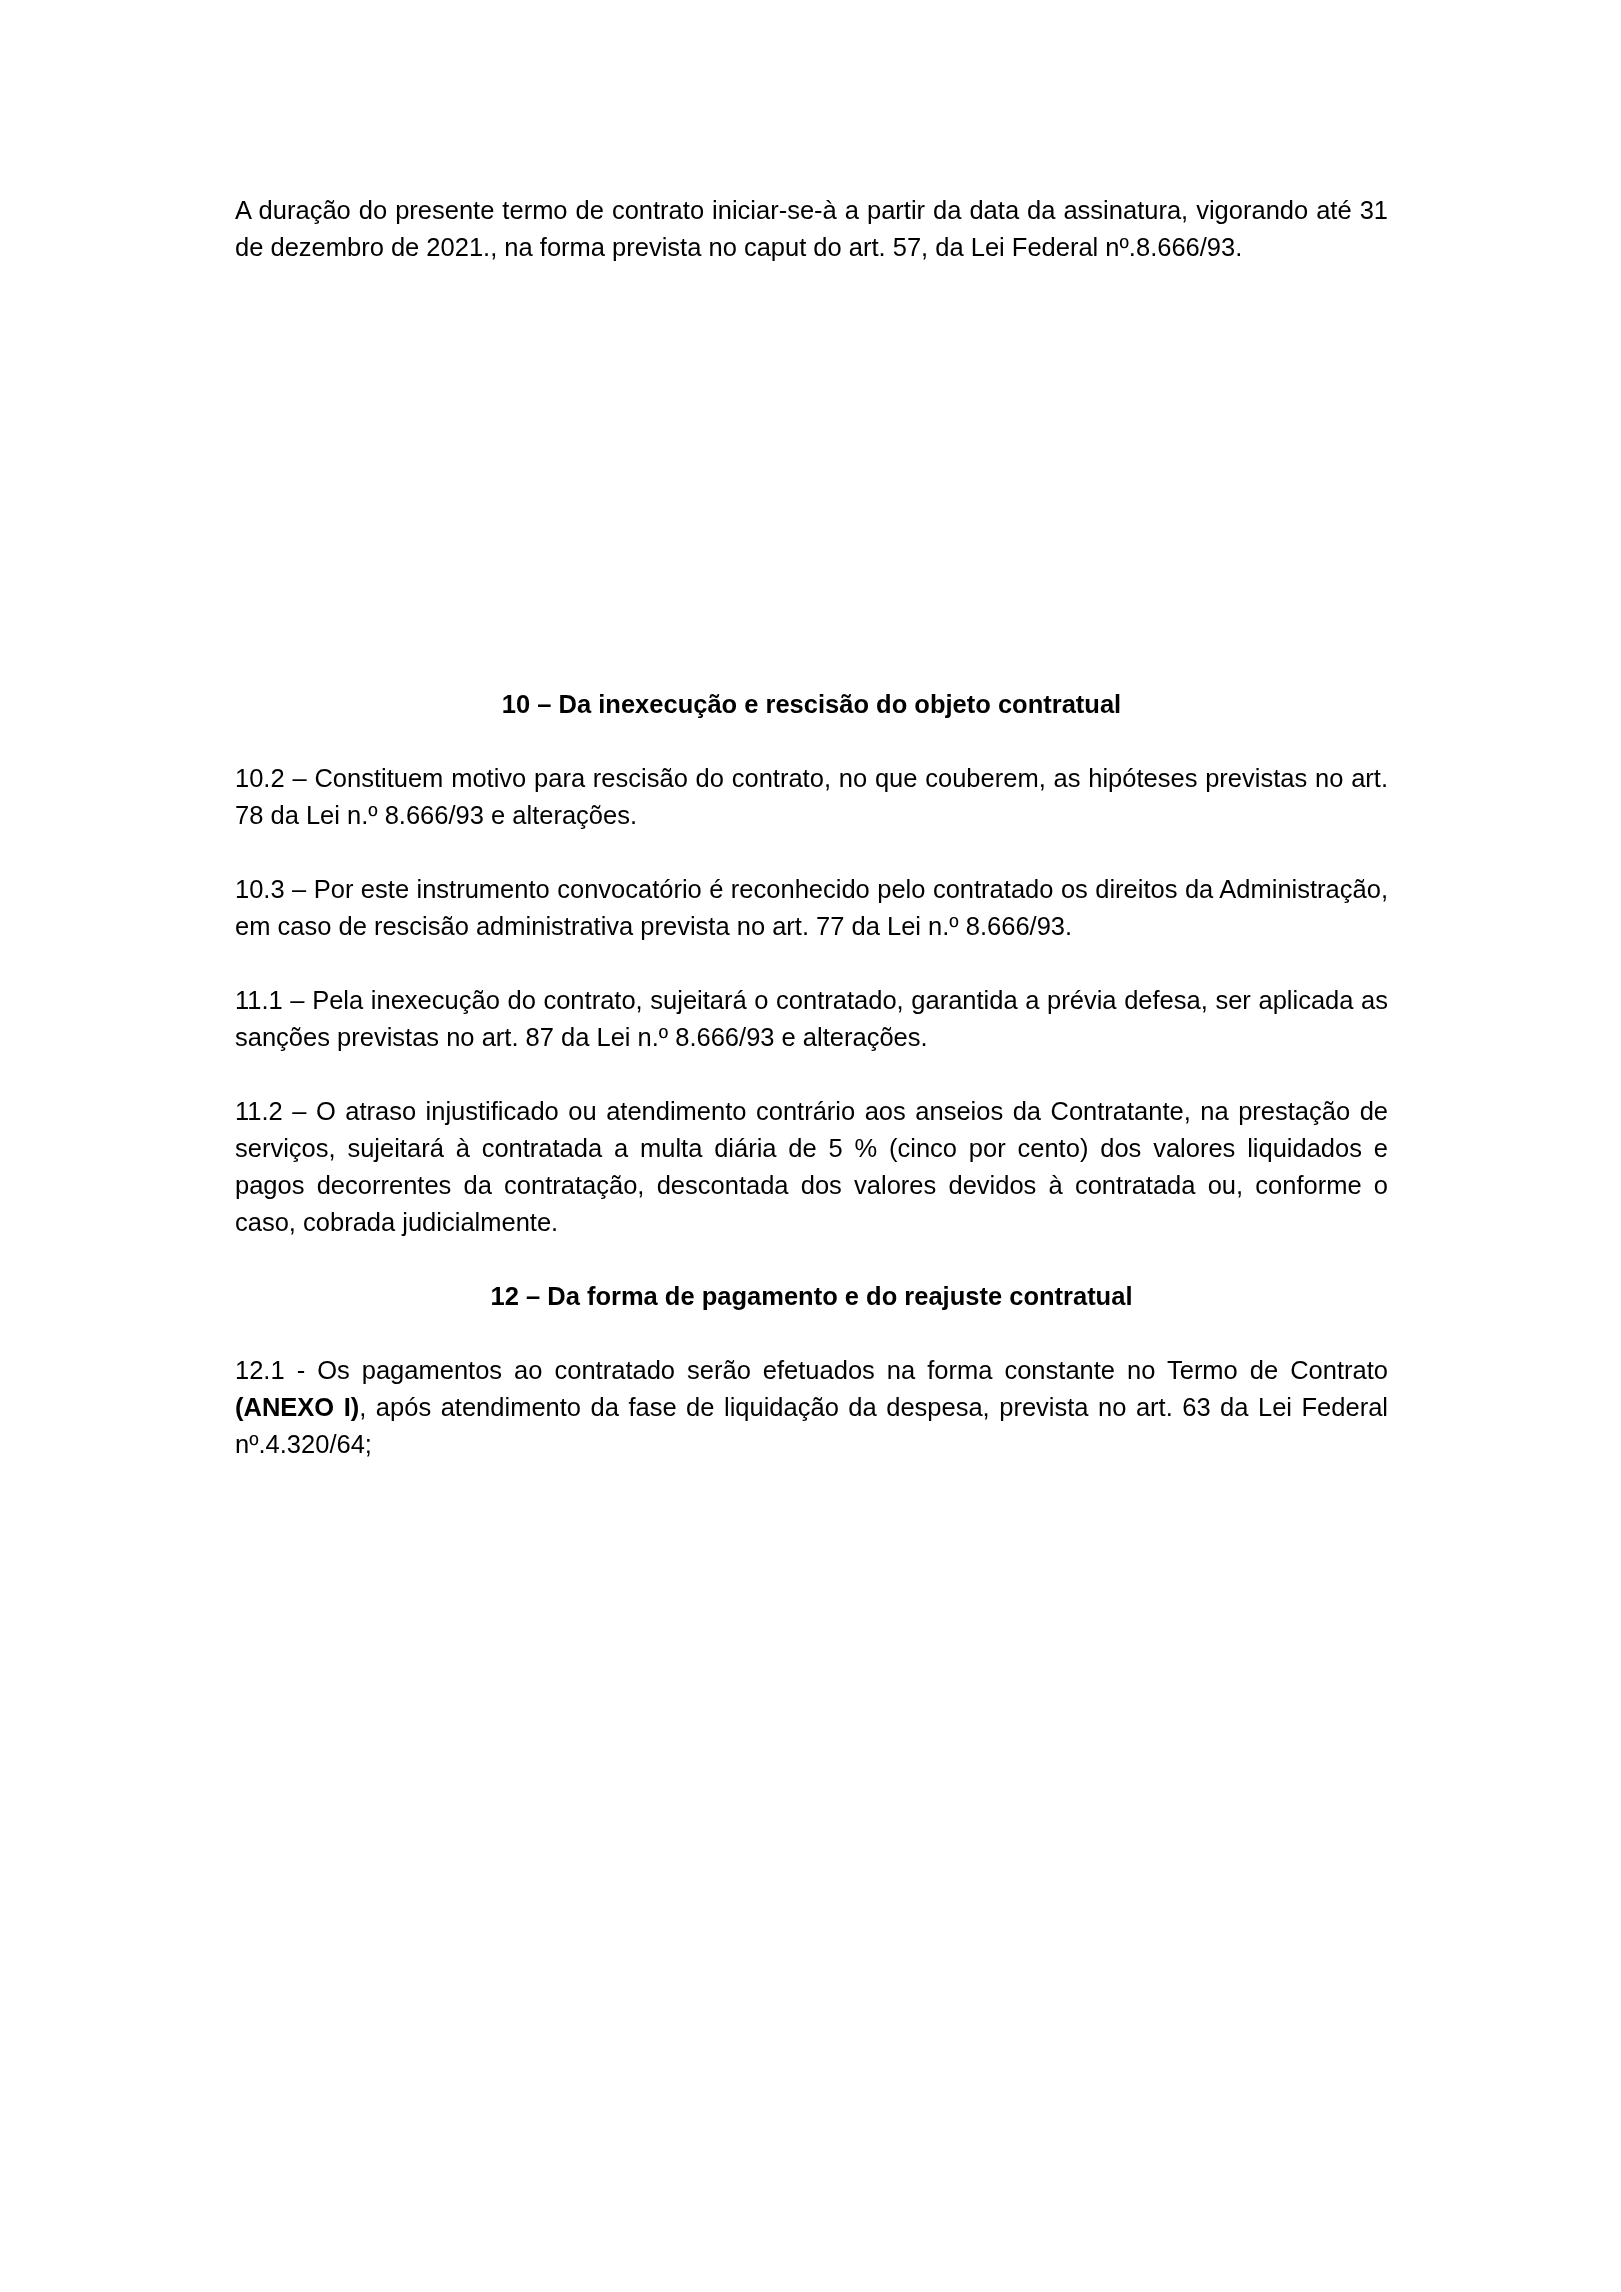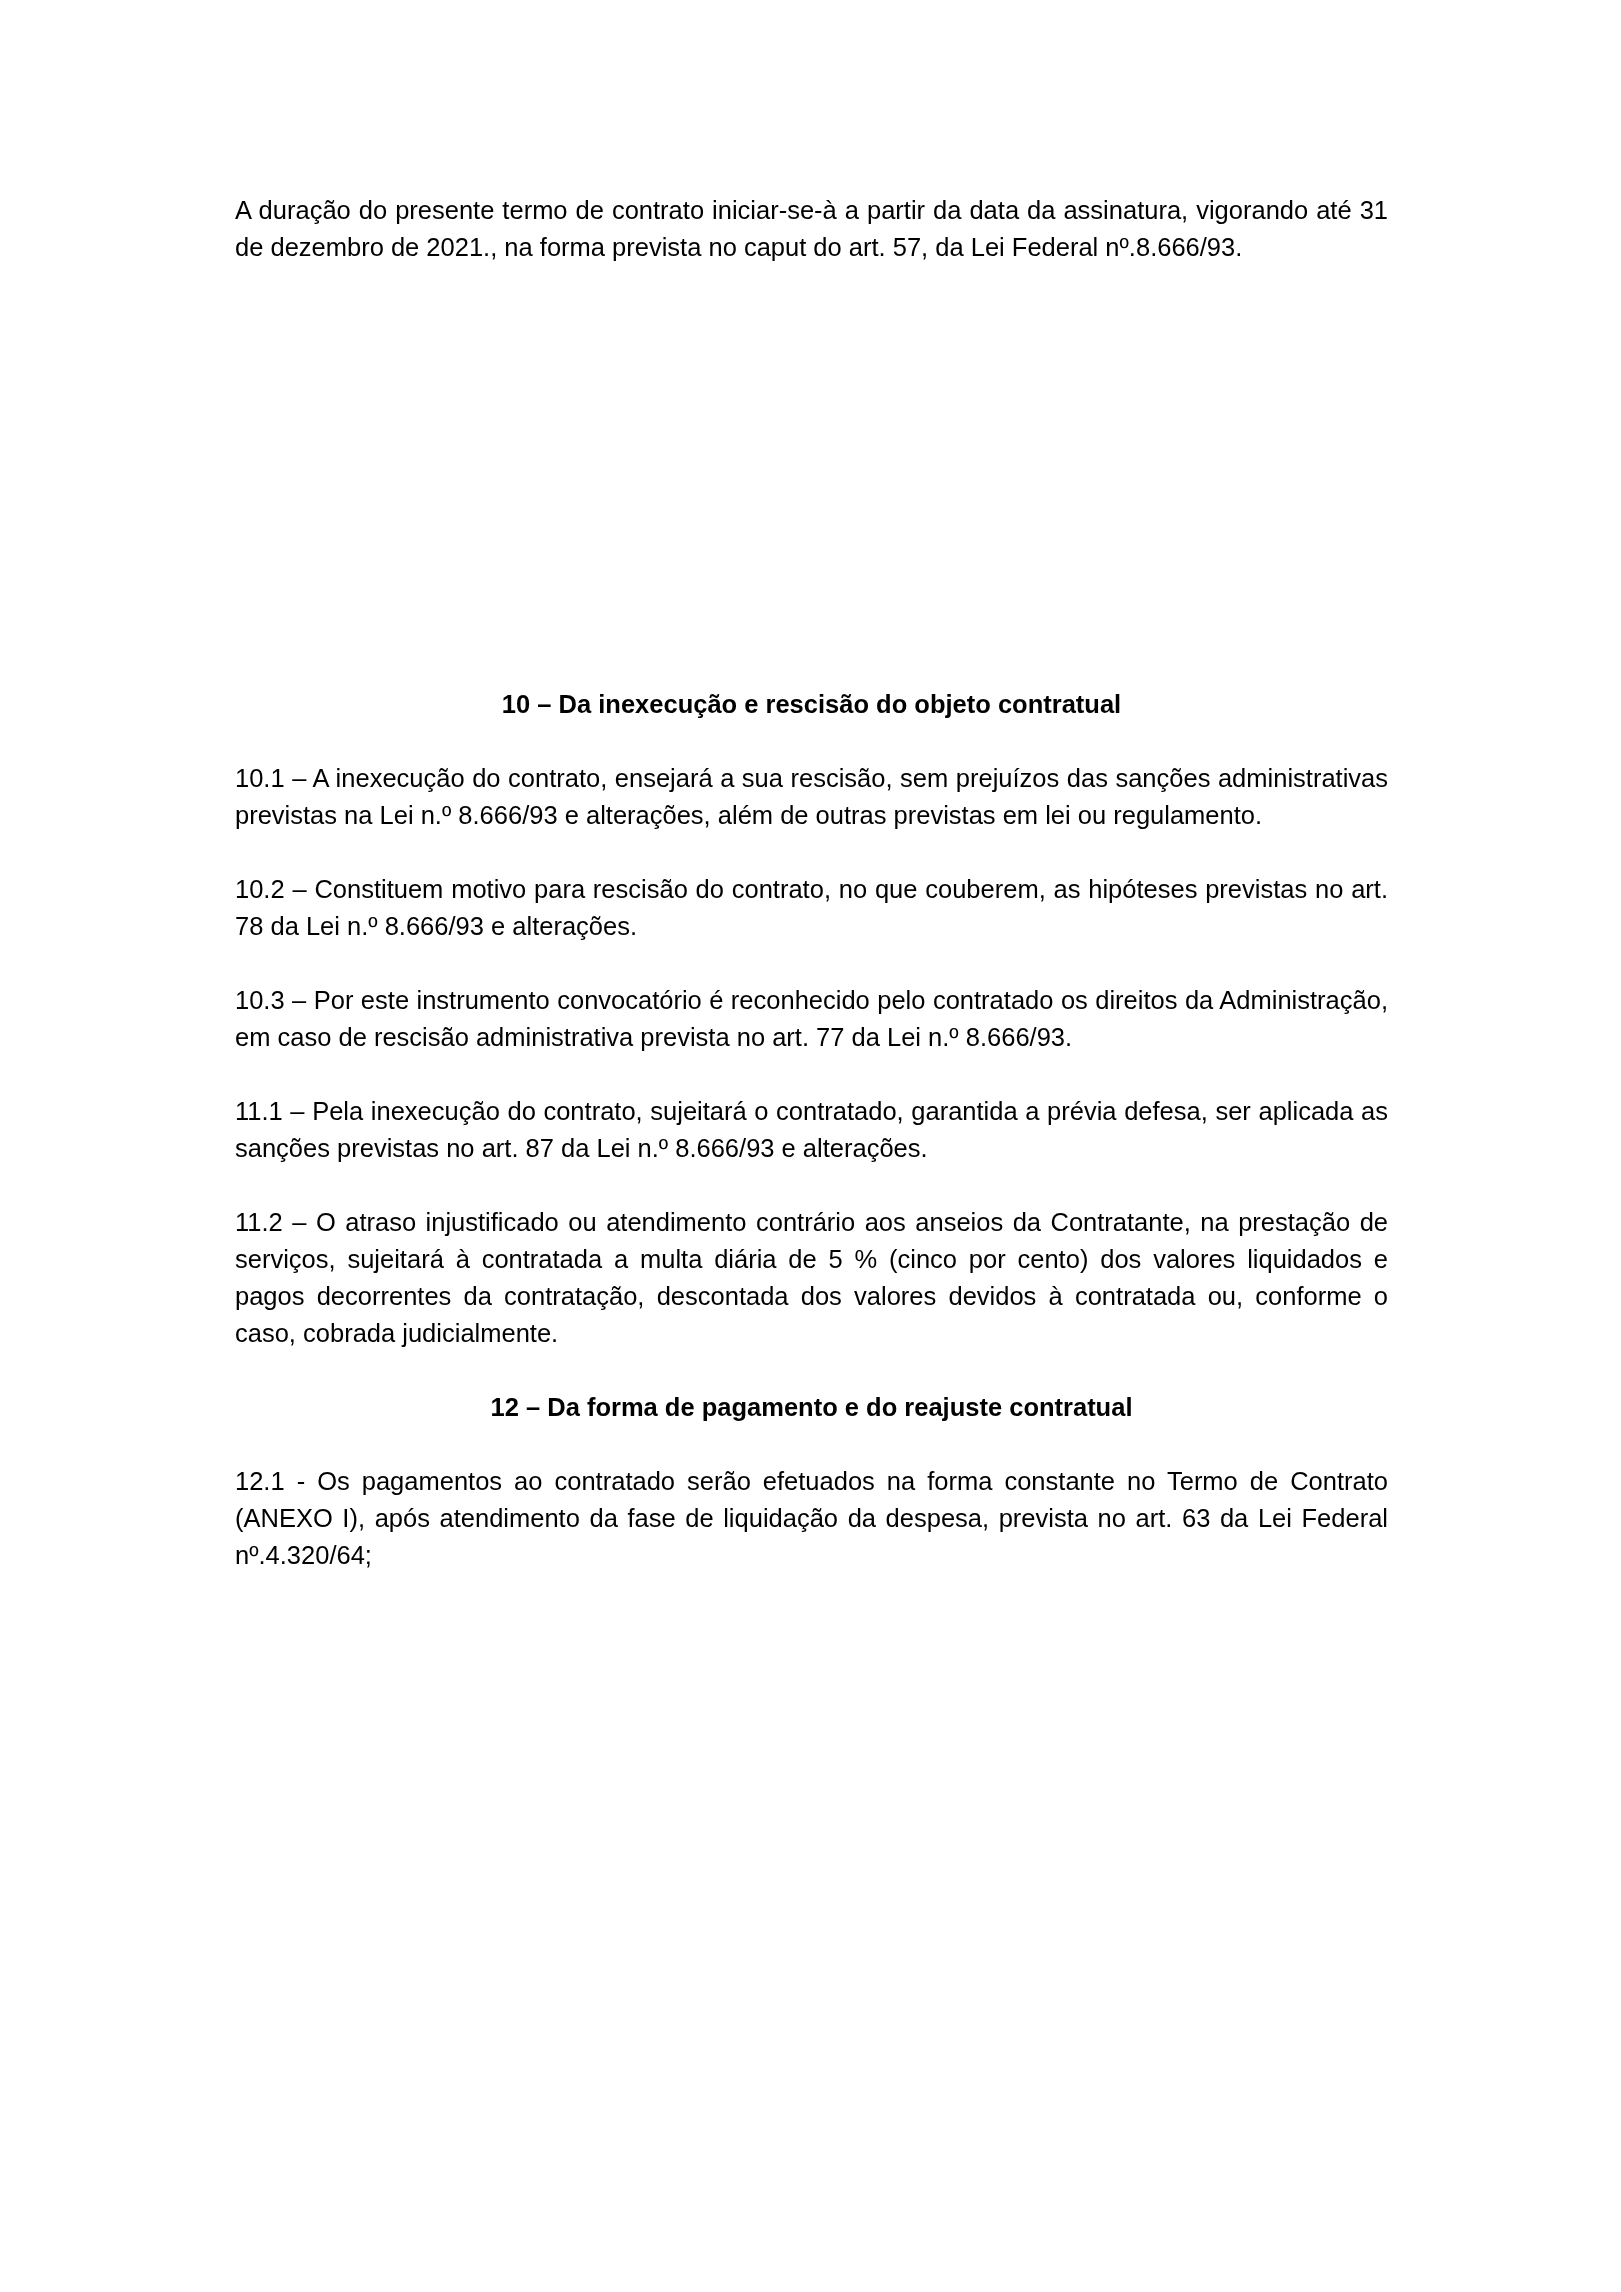--- a/index.html
+++ b/index.html
@@ -43,31 +43,30 @@
 </head>
 <body>
 
 <div class="page">
   <div class="content">
 
     <p class="para intro-gap">A duração do presente termo de contrato iniciar-se-à a partir  da data da assinatura, vigorando até 31 de dezembro de 2021.,  na forma prevista no caput do art. 57,  da Lei Federal nº.8.666/93.</p>
 
     <p class="heading">10 – Da inexecução e rescisão do objeto contratual</p>
 
-    <p class="para">10.1 – A inexecução do contrato, ensejará a sua rescisão, sem prejuízos das sanções administrativas previstas na Lei n.º 8.666/93 e alterações, além de outras previstas em lei ou regulamento.</p>
 
     <p class="para">10.2 – Constituem motivo para rescisão do contrato, no que couberem, as hipóteses previstas no art. 78 da Lei n.º 8.666/93 e alterações.</p>
 
     <p class="para">10.3 – Por este instrumento convocatório é reconhecido pelo contratado os direitos da Administração, em caso de rescisão administrativa prevista no art. 77 da Lei n.º 8.666/93.</p>
 
 
     <p class="para">11.1 – Pela  inexecução do contrato, sujeitará o contratado, garantida a prévia defesa, ser aplicada as sanções previstas no art. 87 da Lei n.º 8.666/93 e alterações.</p>
 
     <p class="para">11.2 – O atraso injustificado ou atendimento contrário aos anseios da Contratante, na prestação de serviços, sujeitará à contratada a multa diária de 5 % (cinco por cento) dos valores liquidados e pagos decorrentes da contratação, descontada dos valores devidos à contratada ou, conforme o caso, cobrada judicialmente.</p>
 
     <p class="heading">12 – Da forma de pagamento e do reajuste contratual</p>
 
-    <p class="para"><span>12.1 - Os pagamentos ao contratado serão efetuados na forma constante no Termo de Contrato </span><span style="font-weight: normal;">(ANEXO I)</span><span>, após atendimento da fase de liquidação da despesa, prevista no art. 63 da Lei Federal nº.4.320/64;</span></p>
+    <p class="para"><span>12.1 - Os pagamentos ao contratado serão efetuados na forma constante no Termo de Contrato </span><span style="font-weight: bold;">(ANEXO I)</span><span>, após atendimento da fase de liquidação da despesa, prevista no art. 63 da Lei Federal nº.4.320/64;</span></p>
 
 
   </div>
 </div>
 
 
 </body></html>

